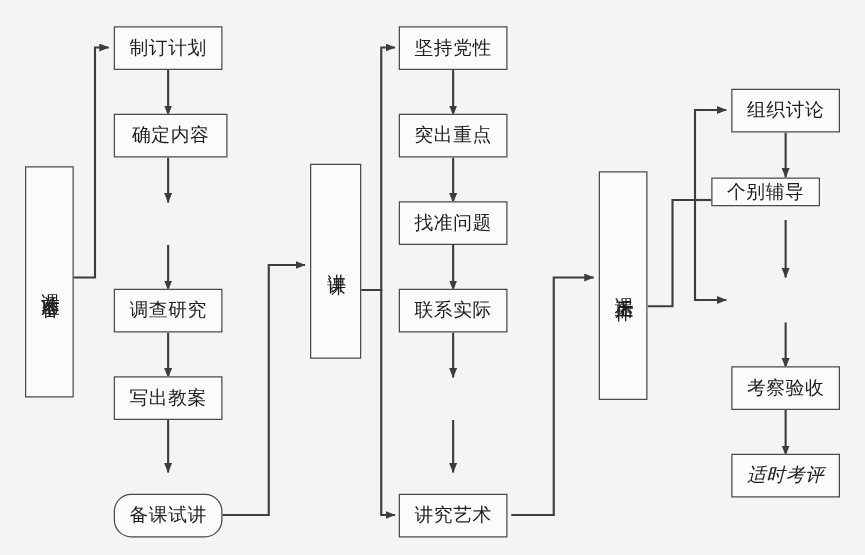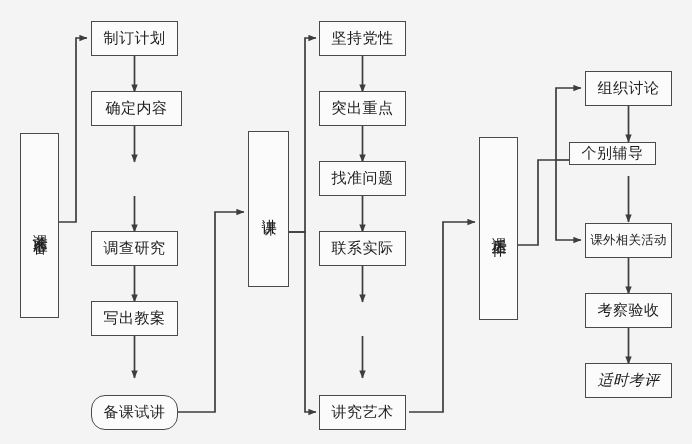--- a/index.html
+++ b/index.html
@@ -113,17 +113,16 @@
   <div class="node h" style="left:91px; top:395px; width:87px; height:35px;border-radius:14px;">备课试讲</div>
 
   <div class="node h" style="left:319px; top:21px; width:87px; height:35px;">坚持党性</div>
   <div class="node h" style="left:319px; top:91px; width:87px; height:35px;">突出重点</div>
   <div class="node h" style="left:319px; top:161px; width:87px; height:35px;">找准问题</div>
   <div class="node h" style="left:319px; top:231px; width:87px; height:35px;">联系实际</div>
   <div class="node h" style="left:319px; top:395px; width:87px; height:35px;">讲究艺术</div>
 
   <div class="node h" style="left:585px; top:71px; width:87px; height:35px;">组织讨论</div>
   <div class="node h" style="left:569px; top:142px; width:87px; height:23px;">个别辅导</div>
-  <div class="node h small" style="left:585px; top:223px; width:87px; height:35px;">课外相关活动</div>
   <div class="node h" style="left:585px; top:293px; width:87px; height:35px;">考察验收</div>
   <div class="node h" style="left:585px; top:363px; width:87px; height:35px;font-style:italic;">适时考评</div>
 
 </div>
 
 </body></html>

